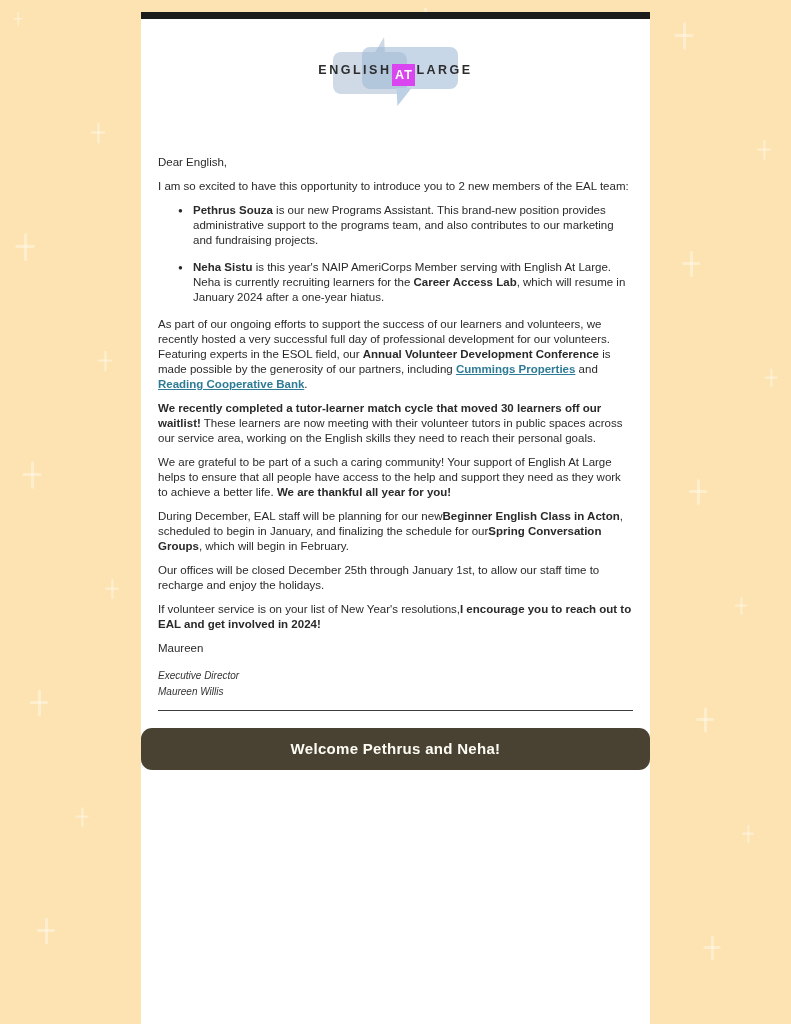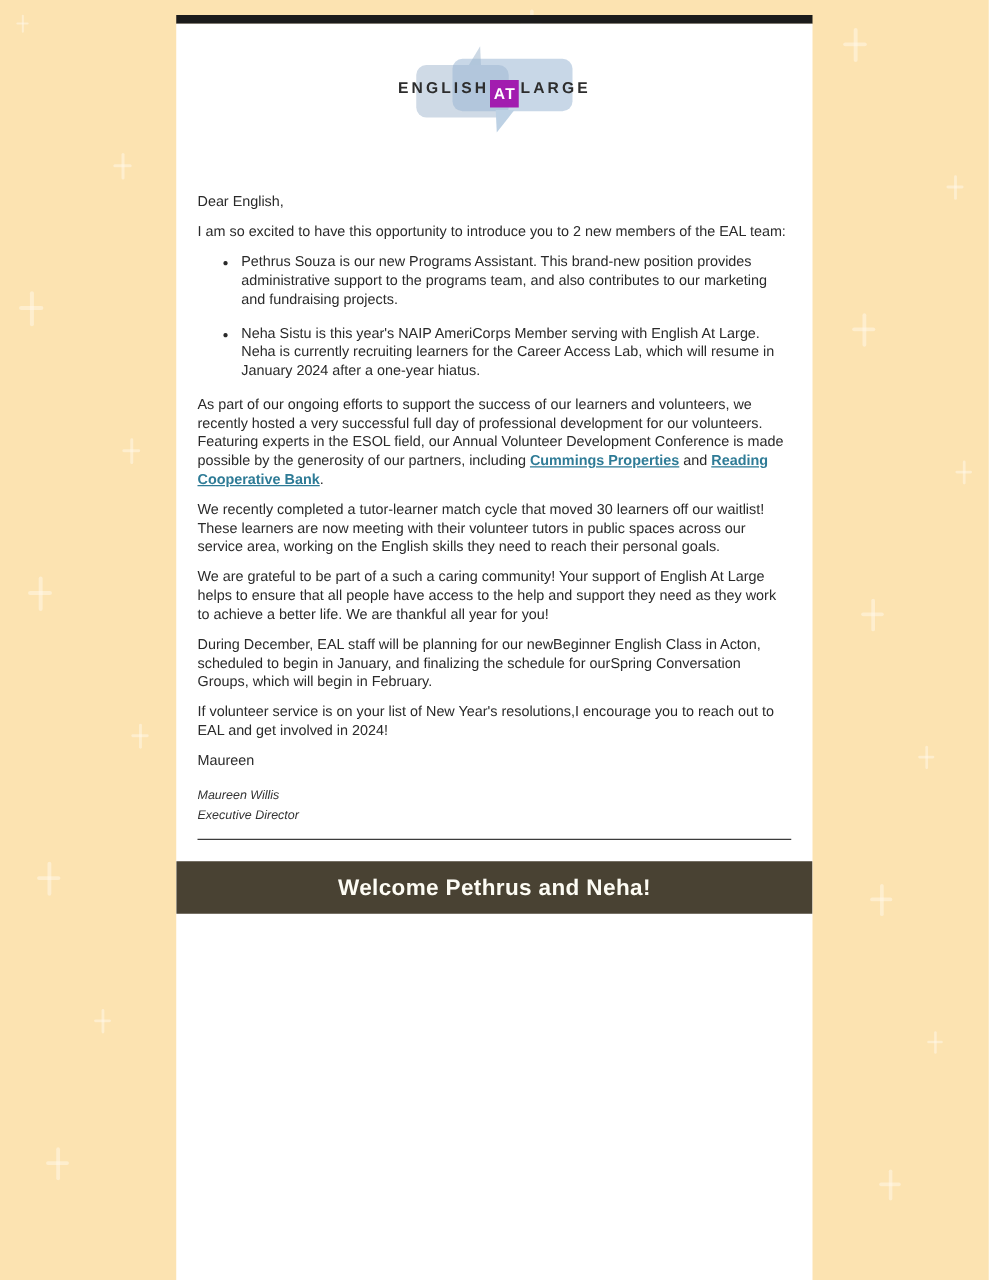--- a/index.html
+++ b/index.html
@@ -27,43 +27,43 @@
     background:rgba(154,183,212,.55); border-radius:8px; }
   .tail-top { position:absolute; left:60px; top:0; width:0; height:0;
     border-left:6px solid transparent; border-right:5px solid transparent;
     border-bottom:17px solid #cdd9e5; transform:skewX(-14deg); }
   .tail-bottom { position:absolute; left:78px; top:51px; width:0; height:0;
     border-left:6px solid transparent; border-right:9px solid transparent;
     border-top:18px solid #bdd1e4; transform:skewX(-16deg); }
   .logo-text { position:absolute; left:0; right:0; top:26px; text-align:center;
     font-size:12.5px; font-weight:bold; letter-spacing:2.5px; color:#2d2d2d;
     white-space:nowrap; }
-  .logo-at { display:inline-block; background:#a21caf; color:#ffffff;
+  .logo-at { display:inline-block; background:#d946ef; color:#ffffff;
     width:23px; height:22px; line-height:22px; letter-spacing:1px;
     text-align:center; vertical-align:-5px; margin:0 1px; }
 
   
   .letter { font-size:11.5px; line-height:15px; color:#2a2a2a;margin-top:40px; }
   .letter p { margin-bottom:9px; }
   .letter ul { list-style:none; margin:4px 0 8px 20px; }
   .letter li { position:relative; padding-left:15px; margin-bottom:12px; }
   .letter li::before { content:"\25CF"; position:absolute; left:0; top:0;
     font-size:8px; color:#2a2a2a; }
-  .b { font-weight:normal; }
+  .b { font-weight:bold; }
   .lnk { color:#2e7b96; font-weight:bold; text-decoration:underline; }
   .closing { margin-bottom:0 !important; }
 
   .signature { margin-top:12px; font-size:10px; line-height:16px;
     font-style:italic; color:#333333; }
 
   .divider { border:none; border-top:1px solid #3c3c3c; margin:10px 0 0; }
 
   .banner { margin:17px -17px 0; height:42px; background:#494233;
-    text-align:center; line-height:42px; font-size:18px; font-weight:bold;
-    color:#fdfcf4; letter-spacing:.3px; }
+    text-align:center; line-height:42px; font-size:15px; font-weight:bold;
+    color:#fdfcf4; letter-spacing:.3px;border-radius:11px; }
 </style>
 </head>
 <body>
 
 <div id="bg-pattern">
     <div class="star" style="left: 8px; top: 6px; transform: scale(0.55);"></div>
     <div class="star" style="left: 156px; top: 37px; transform: scale(0.872222);"></div>
     <div class="star" style="left: 304px; top: 22px; transform: scale(0.638889);"></div>
     <div class="star" style="left: 415px; top: 7px; transform: scale(0.961111);"></div>
     <div class="star" style="left: 563px; top: 38px; transform: scale(0.727778);"></div>
@@ -134,26 +134,27 @@
       <p>Dear English,</p>
       <p><span>I am so excited to have this opportunity to introduce you to 2 new members of the EAL team:</span></p>
       <ul>
         <li><span class="b">Pethrus Souza</span><span> is our new Programs Assistant. This brand-new position provides administrative support to the programs team, and also contributes to our marketing and fundraising projects.</span></li>
         <li><span class="b">Neha Sistu</span><span> is this year's NAIP AmeriCorps Member serving with English At Large. Neha is currently recruiting learners for the </span><span class="b">Career Access Lab</span><span>, which will resume in January 2024 after a one-year hiatus.</span></li>
       </ul>
       <p><span>As part of our ongoing efforts to support the success of our learners and volunteers, we recently hosted a very successful full day of professional development for our volunteers. Featuring experts in the ESOL field, our </span><span class="b">Annual Volunteer Development Conference</span><span> is made possible by the generosity of our partners, including </span><a class="lnk" href="#">Cummings Properties</a><span> and </span><a class="lnk" href="#">Reading Cooperative Bank</a><span>.</span></p>
       <p><span class="b">We recently completed a tutor-learner match cycle that moved 30 learners off our waitlist!</span><span> These learners are now meeting with their volunteer tutors in public spaces across our service area, working on the English skills they need to reach their personal goals.</span></p>
       <p><span>We are grateful to be part of a such a caring community! Your support of English At Large helps to ensure that all people have access to the help and support they need as they work to achieve a better life. </span><span class="b">We are thankful all year for you!</span></p>
       <p><span>During December, EAL staff will be planning for our new</span><span class="b">Beginner English Class in Acton</span><span>, scheduled to begin in January, and finalizing the schedule for our</span><span class="b">Spring Conversation Groups</span><span>, which will begin in February.</span></p>
+      <p><span>Our offices will be closed December 25th through January 1st, to allow our staff time to recharge and enjoy the holidays.</span></p>
       <p><span>If volunteer service is on your list of New Year's resolutions,</span><span class="b">I encourage you to reach out to EAL and get involved in 2024!</span></p>
       <p class="closing">Maureen</p>
 
       <div class="signature">
+        <div>Executive Director</div>
         <div>Maureen Willis</div>
-        <div>Executive Director</div>
       </div>
     </div>
 
     <hr class="divider">
 
     <div class="banner">Welcome Pethrus and Neha!</div>
 
   </div>
 </div>
 

